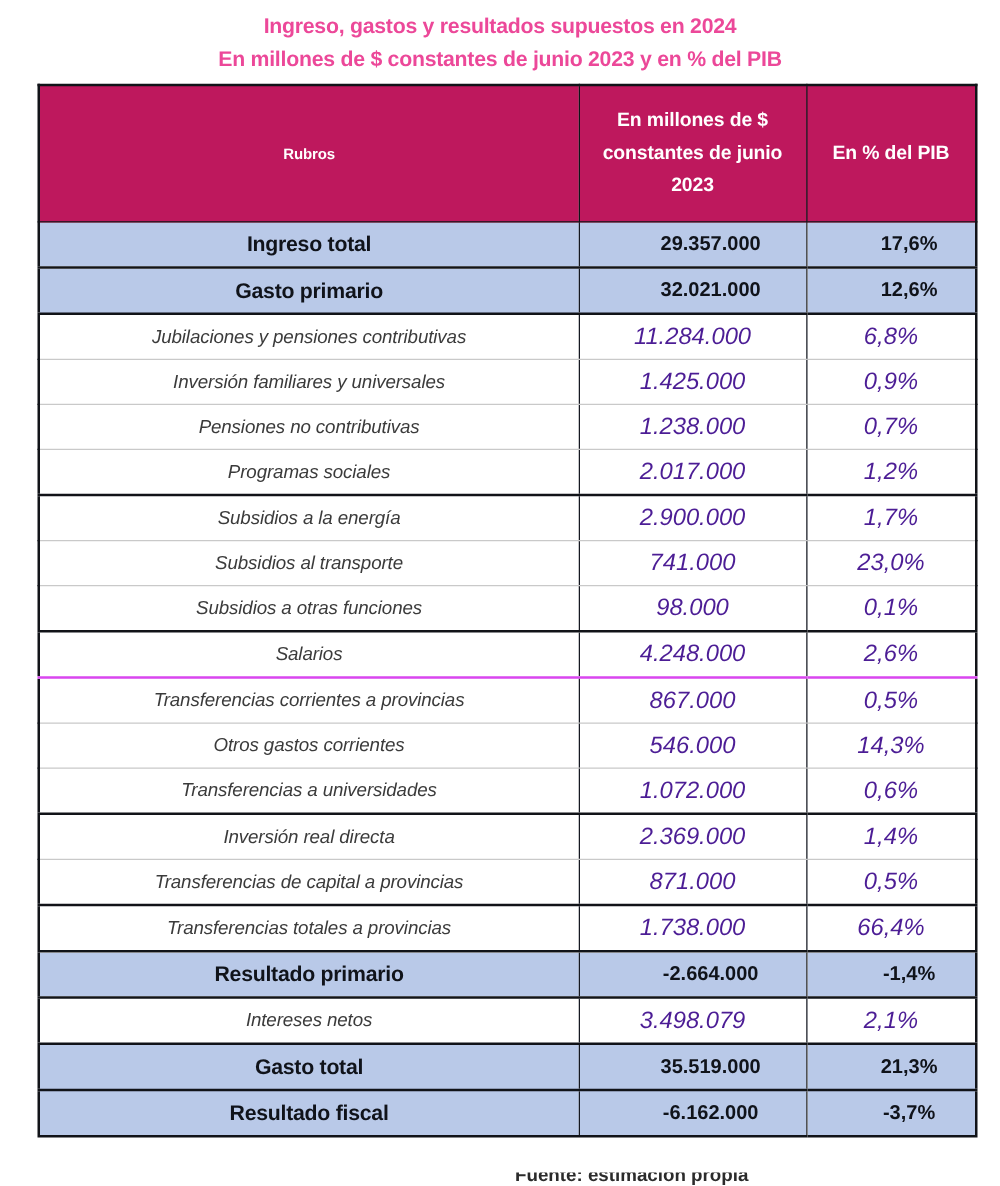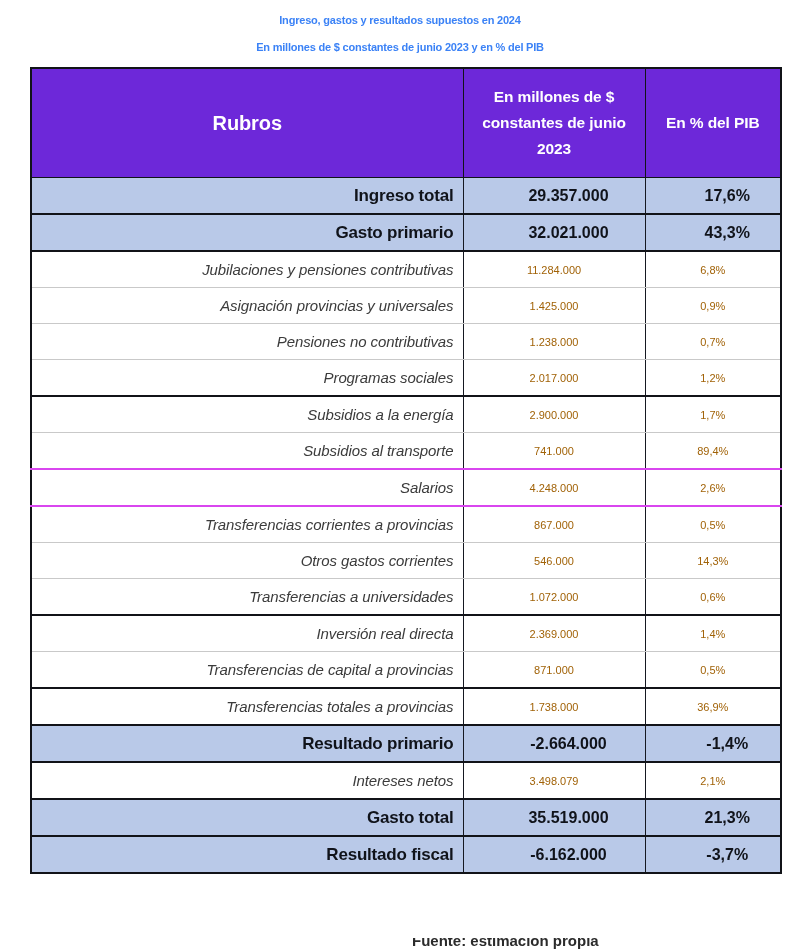--- a/index.html
+++ b/index.html
@@ -16,23 +16,23 @@
     position: relative;
   }
 
   
   .title-block {
     width: 800px;
     padding-top: 7px;
     text-align: center;
   }
   .title-line {
-    font-size: 11px;
-    font-weight: bold;
-    color: #3b82f6;
+    font-size: 17px;
+    font-weight: bold;
+    color: #ec4899;
     line-height: 27px;
     letter-spacing: -0.2px;
     white-space: nowrap;
   }
 
   
   .table-wrap {
     position: absolute;
     left: 30px;
     top: 67px;
@@ -43,59 +43,60 @@
     table-layout: fixed;
     width: 752px;
     border: 2px solid #111318;
   }
   table.fiscal col.c-rubro  { width: 432px; }
   table.fiscal col.c-millon { width: 182px; }
   table.fiscal col.c-pib    { width: 136px; }
 
   
   thead th {
-    background: #6d28d9;
+    background: #be185d;
     color: #ffffff;
     font-size: 15.5px;
     font-weight: bold;
     text-align: center;
     vertical-align: middle;
     height: 108px;
     padding: 0 2px;
     border: 1px solid #111318;
     line-height: 26px;
     letter-spacing: -0.1px;
   }
-  thead th.th-rubro { font-size: 20px; }
+  thead th.th-rubro { font-size: 12px; }
 
   
   tbody td {
     border-left: 1px solid #151821;
     border-right: 1px solid #151821;
     border-top: 1px solid #c9c9c9;
     border-bottom: 1px solid #c9c9c9;
     height: 35px;
     padding: 0 9px;
     font-size: 15px;
     vertical-align: middle;
     background: #ffffff;
     white-space: nowrap;
     overflow: hidden;
   }
   tbody td.lbl {
-    text-align: right;
+    text-align: center;
     font-style: italic;
     color: #3b3b3b;
     font-size: 15px;
     letter-spacing: -0.1px;
   }
   tbody td.num {
     text-align: center;
-    color: #a16207;
-    font-size: 11px;
+    color: #4c1d95;
+    font-size: 19px;
+    font-style: italic;
   }
 
   
   tr.hl td {
     background: #b9c9e8;
     font-style: normal;
     font-weight: bold;
     color: #10131a;
   }
   tr.hl td.lbl {
@@ -163,29 +164,29 @@
     </thead>
     <tbody id="tbody">
         <tr class="hl grp-bot">
           <td class="lbl">Ingreso total</td>
           <td class="num">29.357.000</td>
           <td class="num">17,6%</td>
         </tr>
         <tr class="hl grp-bot">
           <td class="lbl">Gasto primario</td>
           <td class="num">32.021.000</td>
-          <td class="num">43,3%</td>
+          <td class="num">12,6%</td>
         </tr>
         <tr>
           <td class="lbl">Jubilaciones y pensiones contributivas</td>
           <td class="num">11.284.000</td>
           <td class="num">6,8%</td>
         </tr>
         <tr>
-          <td class="lbl">Asignación provincias y universales</td>
+          <td class="lbl">Inversión familiares y universales</td>
           <td class="num">1.425.000</td>
           <td class="num">0,9%</td>
         </tr>
         <tr>
           <td class="lbl">Pensiones no contributivas</td>
           <td class="num">1.238.000</td>
           <td class="num">0,7%</td>
         </tr>
         <tr class="grp-bot">
           <td class="lbl">Programas sociales</td>
@@ -193,21 +194,26 @@
           <td class="num">1,2%</td>
         </tr>
         <tr class="grp-top">
           <td class="lbl">Subsidios a la energía</td>
           <td class="num">2.900.000</td>
           <td class="num">1,7%</td>
         </tr>
         <tr>
           <td class="lbl">Subsidios al transporte</td>
           <td class="num">741.000</td>
-          <td class="num">89,4%</td>
+          <td class="num">23,0%</td>
+        </tr>
+        <tr class="grp-bot">
+          <td class="lbl">Subsidios a otras funciones</td>
+          <td class="num">98.000</td>
+          <td class="num">0,1%</td>
         </tr>
         <tr class="grp-top">
           <td class="lbl">Salarios</td>
           <td class="num">4.248.000</td>
           <td class="num">2,6%</td>
         </tr>
         <tr class="grp-top">
           <td class="lbl">Transferencias corrientes a provincias</td>
           <td class="num">867.000</td>
           <td class="num">0,5%</td>
@@ -228,21 +234,21 @@
           <td class="num">1,4%</td>
         </tr>
         <tr class="grp-bot">
           <td class="lbl">Transferencias de capital a provincias</td>
           <td class="num">871.000</td>
           <td class="num">0,5%</td>
         </tr>
         <tr class="grp-top grp-bot">
           <td class="lbl">Transferencias totales a provincias</td>
           <td class="num">1.738.000</td>
-          <td class="num">36,9%</td>
+          <td class="num">66,4%</td>
         </tr>
         <tr class="hl grp-top grp-bot">
           <td class="lbl">Resultado primario</td>
           <td class="num">-2.664.000</td>
           <td class="num">-1,4%</td>
         </tr>
         <tr class="grp-bot">
           <td class="lbl">Intereses netos</td>
           <td class="num">3.498.079</td>
           <td class="num">2,1%</td>

